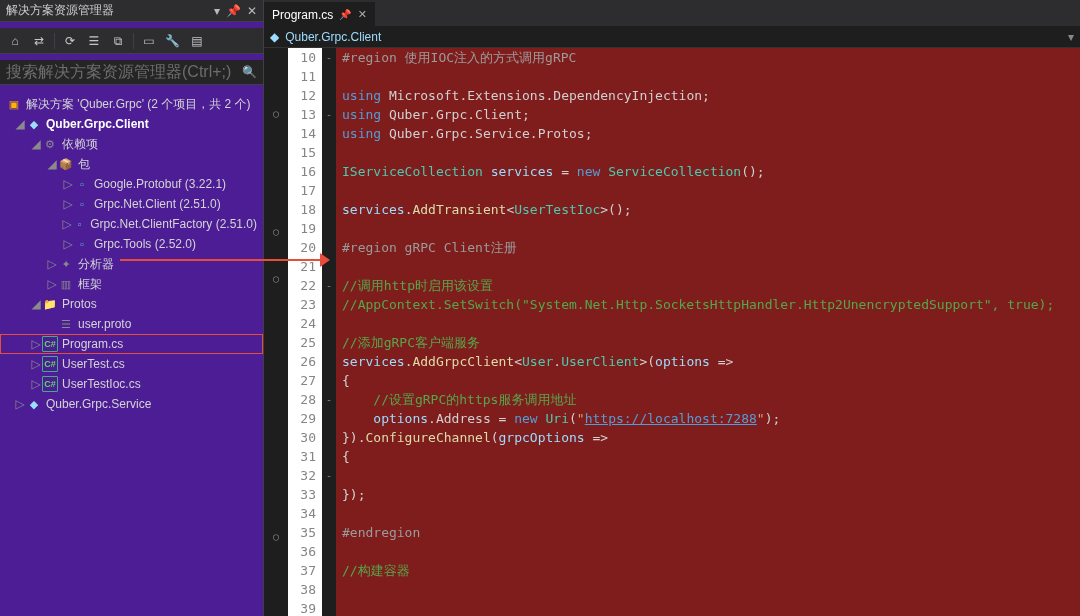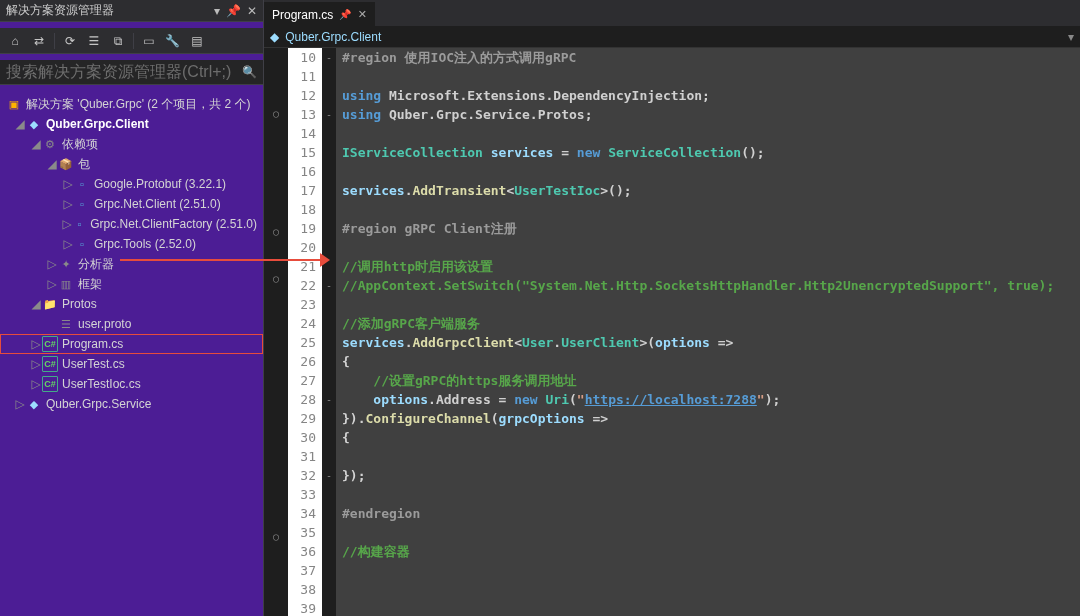--- a/index.html
+++ b/index.html
@@ -79,21 +79,21 @@
   padding-top:0;
 }
 .margin-item { height:19px; font-size:10px; display:flex; align-items:center; }
 .gutter {
   width:34px; background:#ffffff; color:#858585; text-align:right; padding-right:6px;
   user-select:none;
 }
 .gutter div { height:19px; }
 .fold-col { width:14px; background:#1e1e1e; color:#858585; }
 .fold-col div { height:19px; font-size:10px; text-align:center; }
-.code { flex:1; background:#404040; padding-left:6px; overflow:hidden;font-weight:bold; }
+.code { flex:1; background:#7f1d1d; padding-left:6px; overflow:hidden; }
 .code pre { margin:0; height:19px; white-space:pre; }
 .kw { color:#569cd6; }
 .type { color:#4ec9b0; }
 .method { color:#dcdcaa; }
 .str { color:#d69d85; }
 .comment { color:#57a64a; }
 .region { color:#9b9b9b; }
 .var { color:#9cdcfe; }
 .punct { color:#d4d4d4; }
 .link { color:#569cd6; text-decoration:underline; }
@@ -335,20 +335,21 @@
         <div></div>
         <div></div>
         <div></div>
         <div></div>
         <div></div>
       </div>
     <div class="code" id="code">
         <pre><span class="region">#region 使用IOC注入的方式调用gRPC</span></pre>
         <pre></pre>
         <pre><span class="kw">using</span> Microsoft.Extensions.DependencyInjection;</pre>
+        <pre><span class="kw">using</span> Quber.Grpc.Client;</pre>
         <pre><span class="kw">using</span> Quber.Grpc.Service.Protos;</pre>
         <pre></pre>
         <pre><span class="type">IServiceCollection</span> <span class="var">services</span> = <span class="kw">new</span> <span class="type">ServiceCollection</span>();</pre>
         <pre></pre>
         <pre><span class="var">services</span>.<span class="method">AddTransient</span>&lt;<span class="type">UserTestIoc</span>&gt;();</pre>
         <pre></pre>
         <pre><span class="region">#region gRPC Client注册</span></pre>
         <pre></pre>
         <pre><span class="comment">//调用http时启用该设置</span></pre>
         <pre><span class="comment">//AppContext.SetSwitch("System.Net.Http.SocketsHttpHandler.Http2UnencryptedSupport", true);</span></pre>

